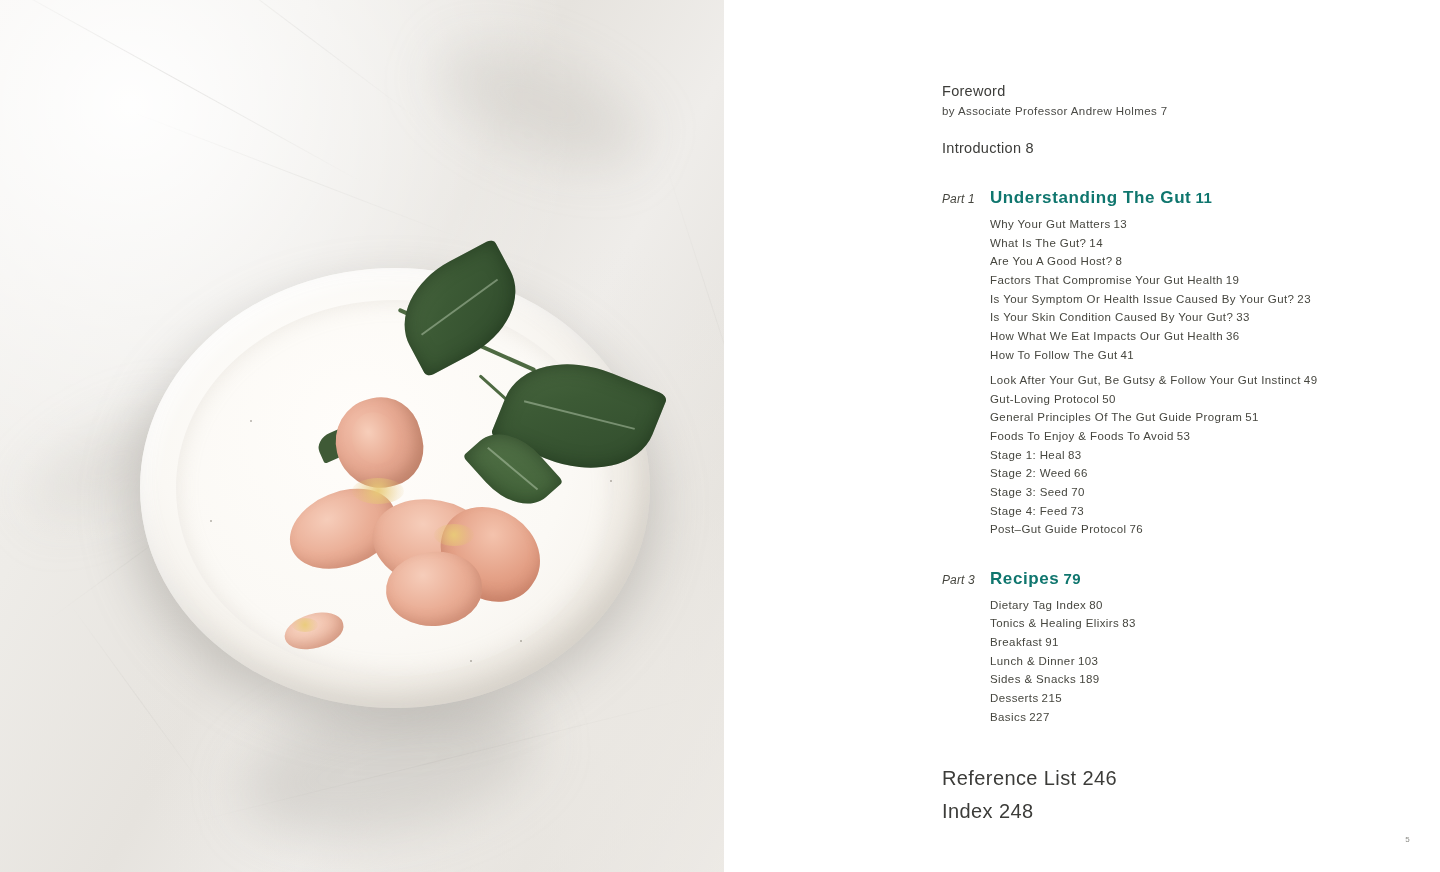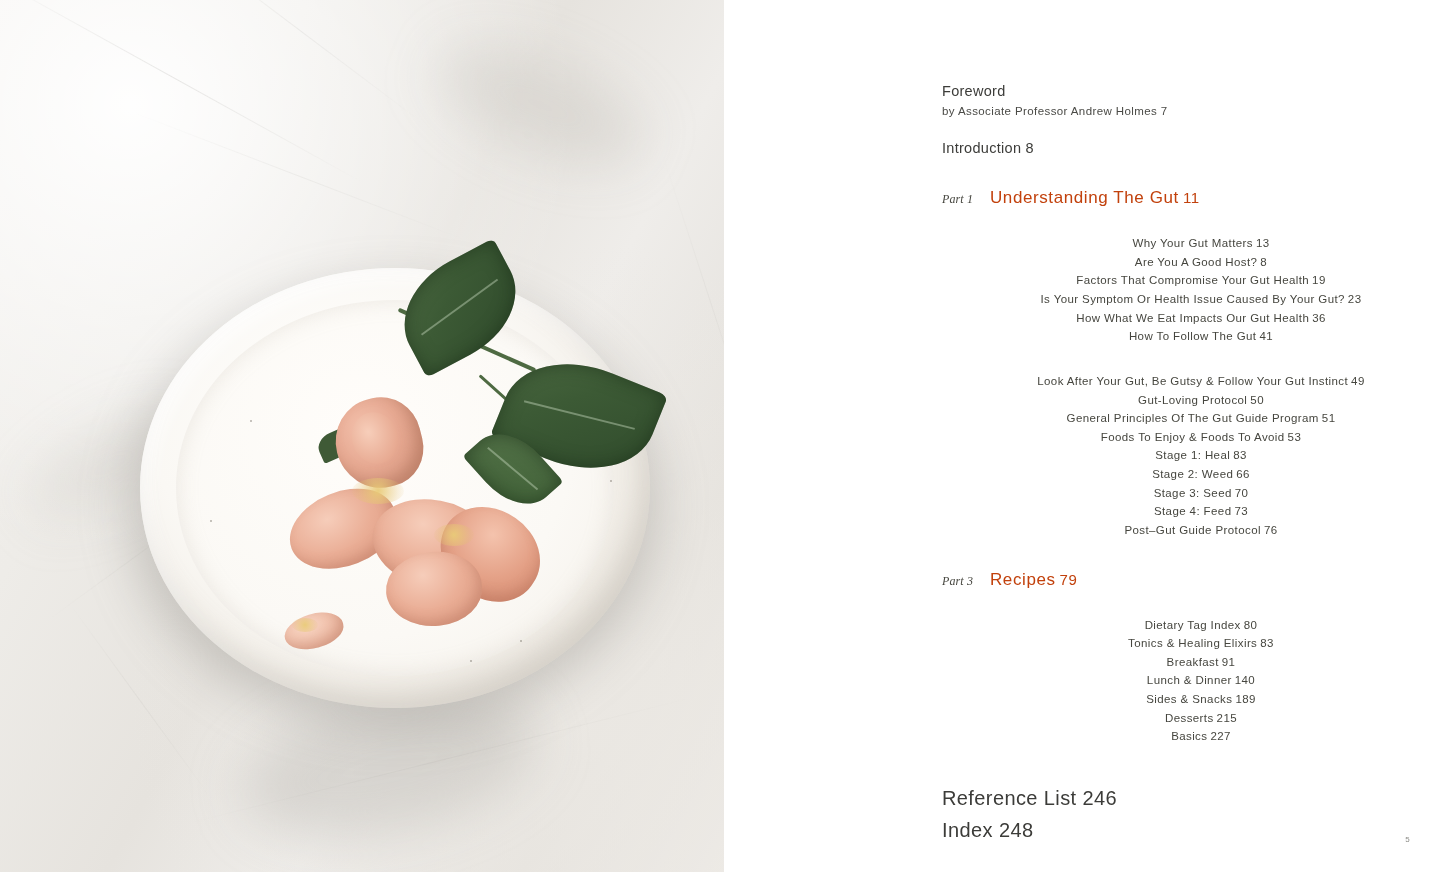--- a/index.html
+++ b/index.html
@@ -197,40 +197,40 @@
   .block-gap { height: 22px; }
 
   .part-row {
     display: flex;
     align-items: baseline;
     margin-top: 30px;
   }
   .part-label {
     width: 48px;
     flex: 0 0 48px;
-    font-family: Liberation Serif, serif;
+    font-family: Liberation Sans, sans-serif;
     font-style: italic;
     font-size: 12px;
     color: #46463f;
     letter-spacing: 0.01em;
   }
   .part-title {
     font-size: 17px;
     letter-spacing: 0.035em;
-    color: #c2410c;
+    color: #0f766e;
+    font-weight: bold;
   }
   .part-title .pg {
     font-size: 15px;
     margin-left: 4px;
   }
 
   .entries {
     margin-left: 48px;
-    margin-top: 26px;
-    text-align: center;
+    margin-top: 7px;
   }
   .entry {
     font-size: 11.5px;
     letter-spacing: 0.035em;
     color: #46463f;
     line-height: 1.62;
     white-space: nowrap;
   }
   .entry .pg { margin-left: 3px; }
 
@@ -313,23 +313,25 @@
       <div class="block-gap"></div>
 
       <div class="front-line">Introduction  8</div>
 
       <div class="part-row">
         <div class="part-label">Part 1</div>
         <div class="part-title"><span>Understanding The Gut</span><span class="pg">11</span></div>
       </div>
       <div class="entries">
         <div class="entry"><span>Why Your Gut Matters</span><span class="pg">13</span></div>
+        <div class="entry"><span>What Is The Gut?</span><span class="pg">14</span></div>
         <div class="entry"><span>Are You A Good Host?</span><span class="pg">8</span></div>
         <div class="entry"><span>Factors That Compromise Your Gut Health</span><span class="pg">19</span></div>
         <div class="entry"><span>Is Your Symptom Or Health Issue Caused By Your Gut?</span><span class="pg">23</span></div>
+        <div class="entry"><span>Is Your Skin Condition Caused By Your Gut?</span><span class="pg">33</span></div>
         <div class="entry"><span>How What We Eat Impacts Our Gut Health</span><span class="pg">36</span></div>
         <div class="entry"><span>How To Follow The Gut</span><span class="pg">41</span></div>
       </div>
 
       <div class="entries">
         <div class="entry"><span>Look After Your Gut, Be Gutsy &amp; Follow Your Gut Instinct</span><span class="pg">49</span></div>
         <div class="entry"><span>Gut-Loving Protocol</span><span class="pg">50</span></div>
         <div class="entry"><span>General Principles Of The Gut Guide Program</span><span class="pg">51</span></div>
         <div class="entry"><span>Foods To Enjoy &amp; Foods To Avoid</span><span class="pg">53</span></div>
         <div class="entry"><span>Stage 1: Heal</span><span class="pg">83</span></div>
@@ -340,21 +342,21 @@
       </div>
 
       <div class="part-row">
         <div class="part-label">Part 3</div>
         <div class="part-title"><span>Recipes</span><span class="pg">79</span></div>
       </div>
       <div class="entries">
         <div class="entry"><span>Dietary Tag Index</span><span class="pg">80</span></div>
         <div class="entry"><span>Tonics &amp; Healing Elixirs</span><span class="pg">83</span></div>
         <div class="entry"><span>Breakfast</span><span class="pg">91</span></div>
-        <div class="entry"><span>Lunch &amp; Dinner</span><span class="pg">140</span></div>
+        <div class="entry"><span>Lunch &amp; Dinner</span><span class="pg">103</span></div>
         <div class="entry"><span>Sides &amp; Snacks</span><span class="pg">189</span></div>
         <div class="entry"><span>Desserts</span><span class="pg">215</span></div>
         <div class="entry"><span>Basics</span><span class="pg">227</span></div>
       </div>
 
       <div class="tail">
         <div class="tail-line">Reference List  246</div>
         <div class="tail-line">Index  248</div>
 
       </div>

